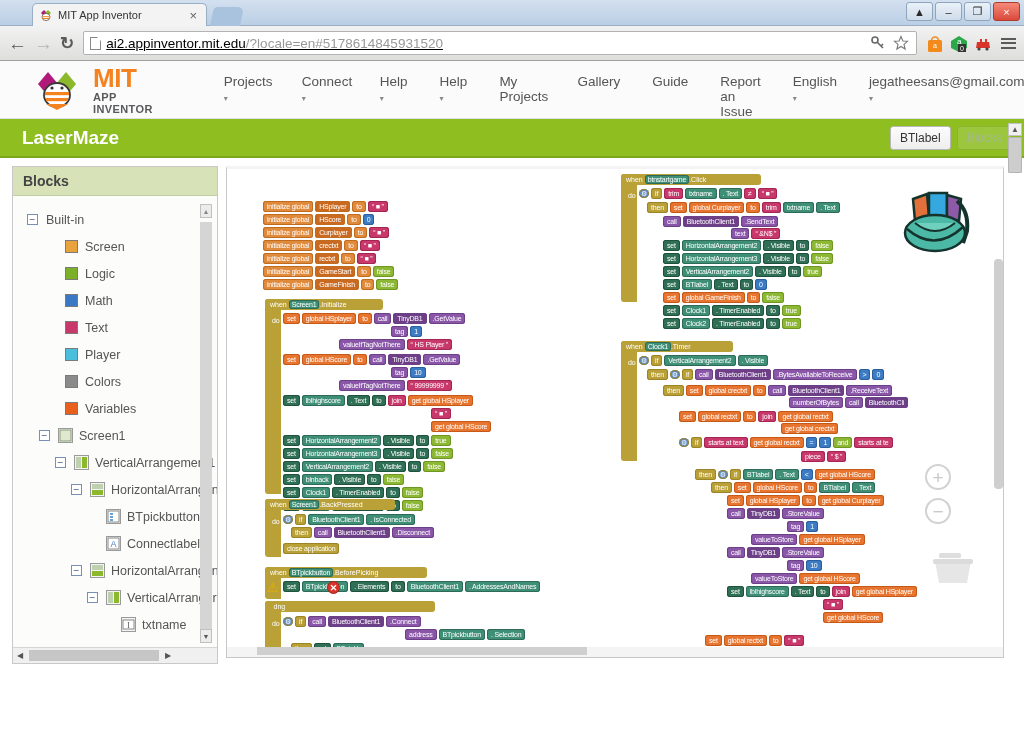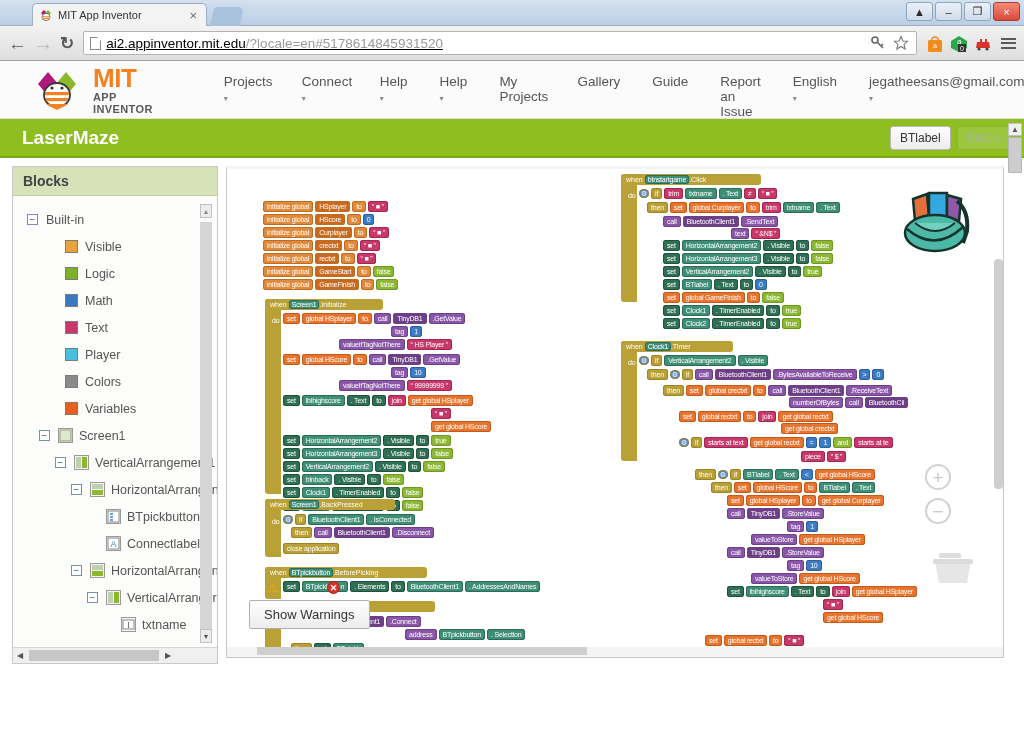--- a/index.html
+++ b/index.html
@@ -391,21 +391,21 @@
       <div class="panel">
         <div class="panel-hd">Blocks</div>
         <div class="tree-wrap">
           <div class="tree">
             <div class="tree-row">
               <span class="toggle">−</span>
               <span class="tree-label">Built-in</span>
             </div>
             <div class="tree-row" style="padding-left:52px">
                 <span class="sw" style="background:#e8a33d"></span>
-                <span class="tree-label">Visible</span>
+                <span class="tree-label">Screen</span>
               </div>
             <div class="tree-row" style="padding-left:52px">
                 <span class="sw" style="background:#7cb028"></span>
                 <span class="tree-label">Logic</span>
               </div>
             <div class="tree-row" style="padding-left:52px">
                 <span class="sw" style="background:#3b78c4"></span>
                 <span class="tree-label">Math</span>
               </div>
             <div class="tree-row" style="padding-left:52px">
@@ -947,18 +947,17 @@
               <path d="M4 10 L40 10 L36 32 L8 32 Z" fill="#c9c9c9"></path>
               <rect x="2" y="8" width="40" height="5" rx="2" fill="#b0b0b0"></rect>
             </svg>
           </div>
 
           <div class="canvas-vscroll"></div>
           <div class="canvas-hscroll">
               <div class="thumb"></div>
             </div>
 
-          <div class="warn-btn">Show Warnings</div>
         </div>
       </div>
     </div>
   </div>
 </div>
 
 </body></html>

